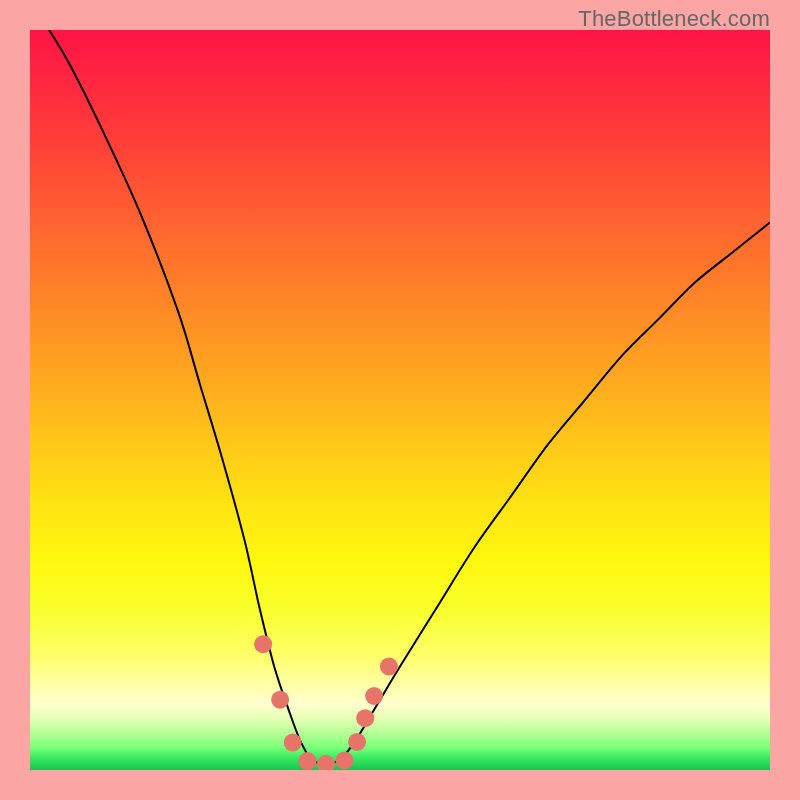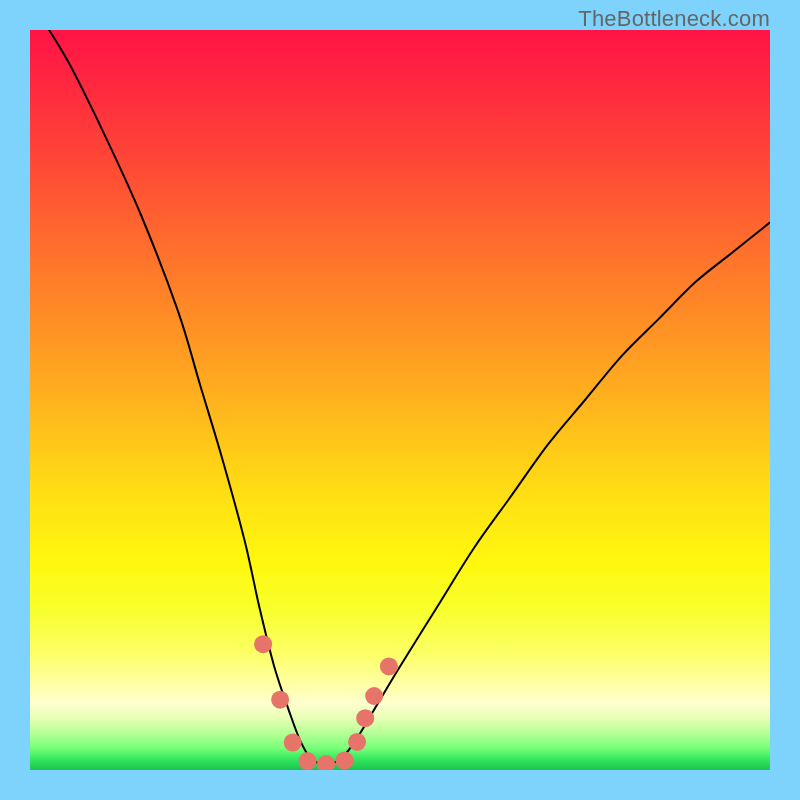--- a/index.html
+++ b/index.html
@@ -10,21 +10,21 @@
     background: #000;
     overflow: hidden;
     font-family: Arial, Helvetica, sans-serif;
   }
   .frame {
     position: absolute;
     left: 0;
     top: 0;
     width: 800px;
     height: 800px;
-    background: #7dd3fc;
+    background: #fca5a5;
   }
   .plot-area {
     position: absolute;
     left: 30px;
     top: 30px;
     width: 740px;
     height: 740px;
     background: linear-gradient(
       to bottom,
       #ff1446 0%,

